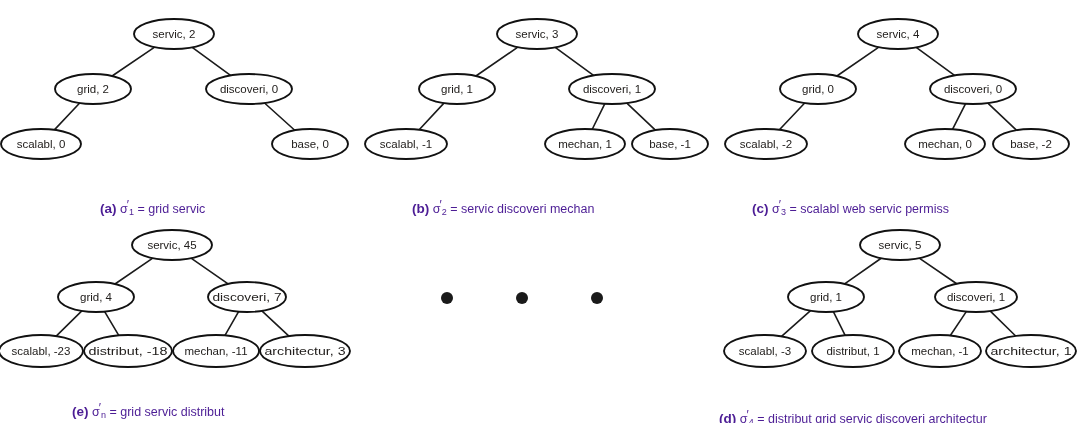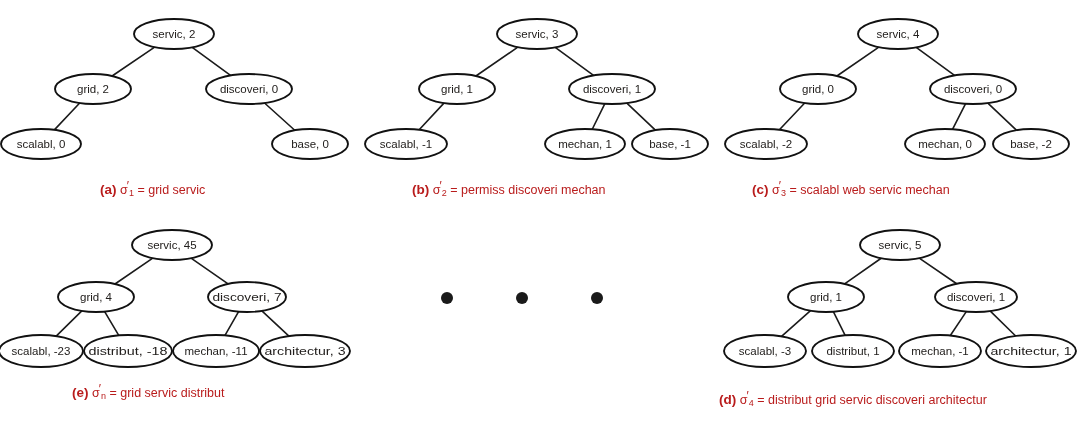--- a/index.html
+++ b/index.html
@@ -22,23 +22,24 @@
     fill:#23201e;
     text-anchor:middle;
     dominant-baseline:middle;
     pointer-events:none;
   }
   .dot{fill:#1a1a1a;}
   .caption{
     position:absolute;
     font-family:"Liberation Sans", sans-serif;
     font-size:12.5px;
-    color:#b91c1c;
+    color:#4c1d95;
     white-space:nowrap;
     line-height:1;
+    margin-top:19px;
   }
   .caption .cap-letter{font-weight:bold;font-size:13.5px;}
   .caption .cap-sigma{font-style:normal;}
   .caption .cap-sub{font-size:9px;vertical-align:-0.22em;letter-spacing:0;}
   .caption .cap-prime{font-size:12px;vertical-align:0.30em;margin-left:-1px;}
   .caption .cap-text{}
 </style>
 </head>
 <body>
 
@@ -215,18 +216,18 @@
         </g>
       </g>
       <g>
         <circle cx="447" cy="298" r="6" class="dot"></circle>
         <circle cx="522" cy="298" r="6" class="dot"></circle>
         <circle cx="597" cy="298" r="6" class="dot"></circle>
       </g>
     </svg>
   <div id="captions">
       <div class="caption" style="left: 100px; top: 180px;"><span class="cap-letter">(a)</span> <span class="cap-sigma">σ</span><span class="cap-prime">′</span><span class="cap-sub">1</span> <span>=</span> <span class="cap-text">grid servic</span></div>
-      <div class="caption" style="left: 412px; top: 180px;"><span class="cap-letter">(b)</span> <span class="cap-sigma">σ</span><span class="cap-prime">′</span><span class="cap-sub">2</span> <span>=</span> <span class="cap-text">permiss discoveri mechan</span></div>
-      <div class="caption" style="left: 752px; top: 180px;"><span class="cap-letter">(c)</span> <span class="cap-sigma">σ</span><span class="cap-prime">′</span><span class="cap-sub">3</span> <span>=</span> <span class="cap-text">scalabl web servic mechan</span></div>
+      <div class="caption" style="left: 412px; top: 180px;"><span class="cap-letter">(b)</span> <span class="cap-sigma">σ</span><span class="cap-prime">′</span><span class="cap-sub">2</span> <span>=</span> <span class="cap-text">servic discoveri mechan</span></div>
+      <div class="caption" style="left: 752px; top: 180px;"><span class="cap-letter">(c)</span> <span class="cap-sigma">σ</span><span class="cap-prime">′</span><span class="cap-sub">3</span> <span>=</span> <span class="cap-text">scalabl web servic permiss</span></div>
       <div class="caption" style="left: 72px; top: 383px;"><span class="cap-letter">(e)</span> <span class="cap-sigma">σ</span><span class="cap-prime">′</span><span class="cap-sub">n</span> <span>=</span> <span class="cap-text">grid servic distribut</span></div>
       <div class="caption" style="left: 719px; top: 390px;"><span class="cap-letter">(d)</span> <span class="cap-sigma">σ</span><span class="cap-prime">′</span><span class="cap-sub">4</span> <span>=</span> <span class="cap-text">distribut grid servic discoveri architectur</span></div>
     </div>
 </div>
 
 </body></html>

